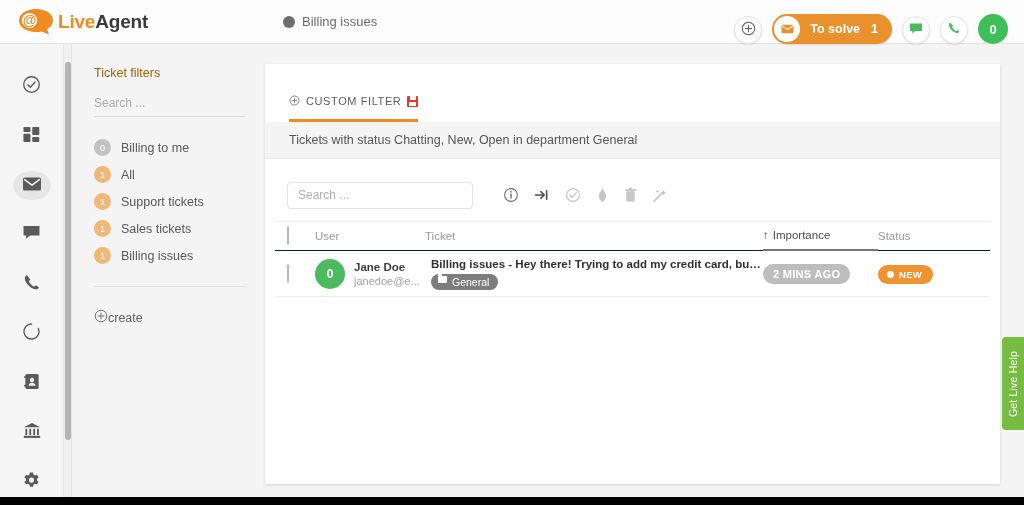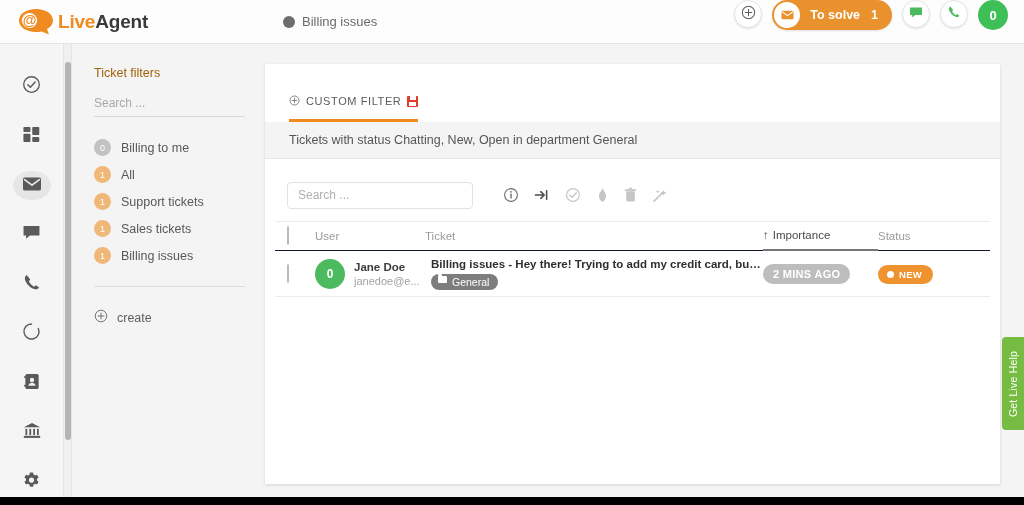--- a/index.html
+++ b/index.html
@@ -29,21 +29,21 @@
     margin-left: 135px;
   }
   .dept-dot {
     width: 12px; height: 12px; border-radius: 50%;
     background: #6d6d6d;
   }
   .dept-label { font-size: 13px; color: #6b6b6b; }
 
   .topbar-right {
     position: absolute; right: 16px; top: 0; height: 44px;
-    display: flex; align-items: flex-start; gap: 10px;
+    display: flex; align-items: flex-end; gap: 10px;
   }
   .circ-btn {
     width: 28px; height: 28px; border-radius: 50%;
     background: #ffffff; border: 1px solid #e6e6e6;
     display: flex; align-items: center; justify-content: center;
     box-shadow: 0 1px 2px rgba(0,0,0,.10);
     cursor: pointer;
   }
   .solve-pill {
     height: 30px; border-radius: 15px; background: #e8912d;
@@ -109,21 +109,21 @@
     font-size: 9px; color: #ffffff;
     display: flex; align-items: center; justify-content: center;
     flex: 0 0 auto;
   }
   .badge-gray { background: #c2c2c2; }
   .badge-orange { background: #f0b878; }
   .filter-label { font-size: 12.5px; color: #585858; }
   .filters-sep {
     margin-top: 22px; width: 151px; height: 1px; background: #dedede;
   }
-  .create-row { margin-top: 22px; display: flex; align-items: center; gap: 9px; cursor: pointer; }
+  .create-row { margin-top: 22px; display: flex; align-items: center; cursor: pointer; }
   .create-label { font-size: 12.5px; color: #5e5e5e; }
 
   
   .main {
     position: absolute; left: 265px; top: 64px; width: 735px; height: 420px;
     background: #ffffff;
     box-shadow: 0 1px 3px rgba(0,0,0,.13);
   }
   .tabs-bar {
     height: 58px; background: #ffffff;

